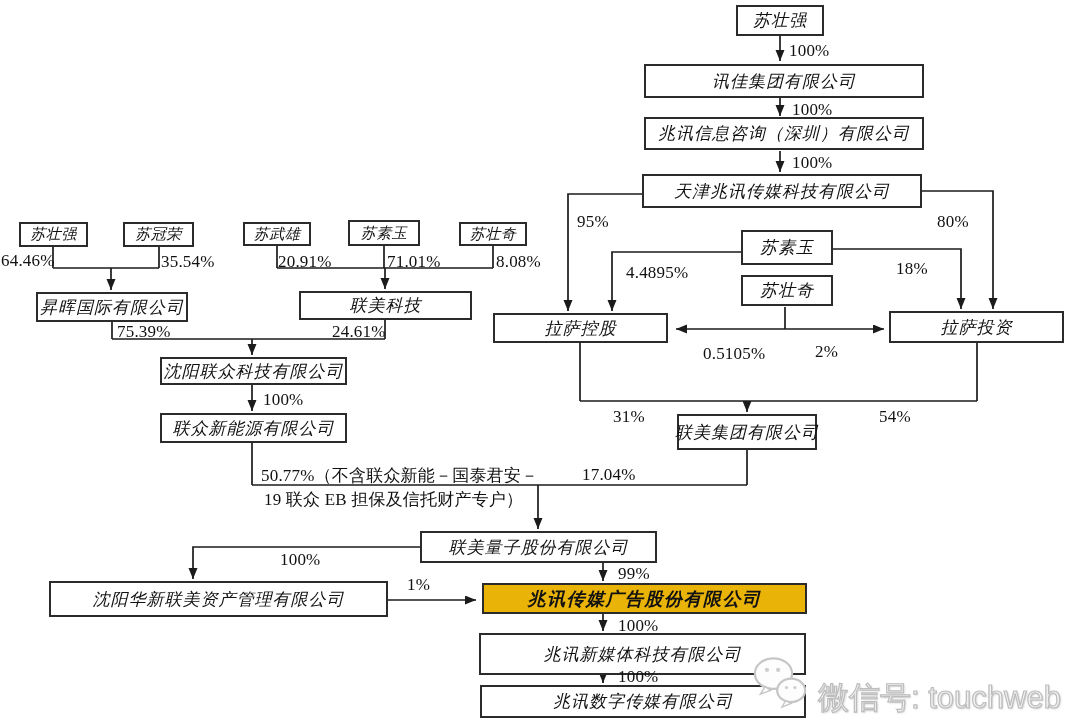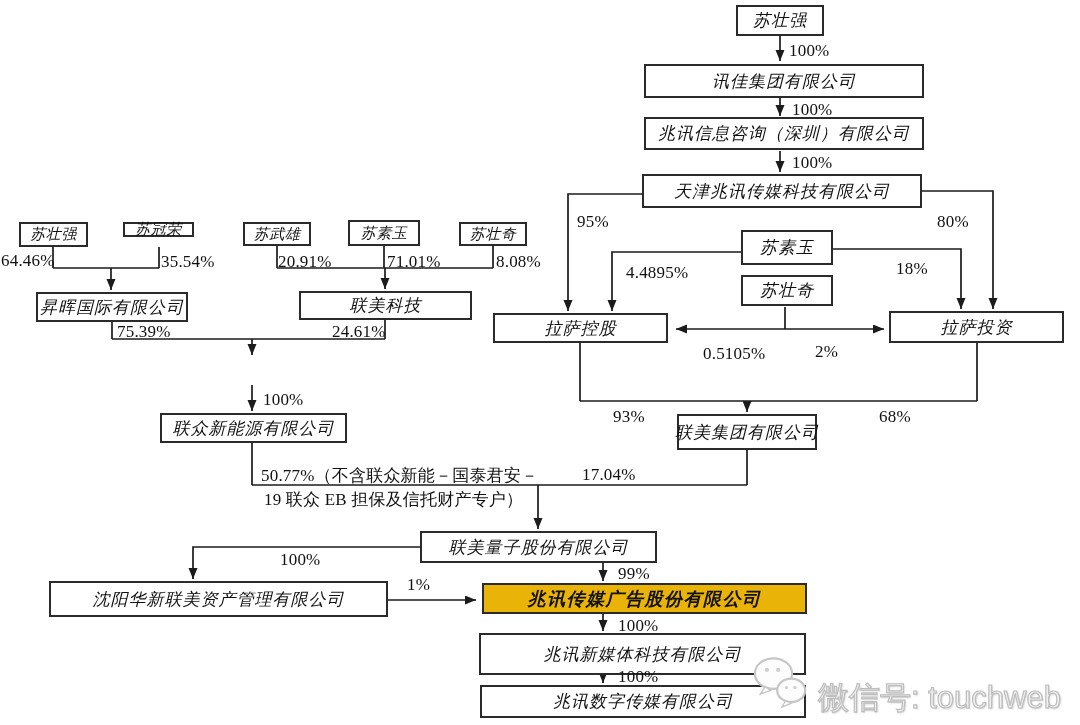--- a/index.html
+++ b/index.html
@@ -81,34 +81,35 @@
       <path d="M603 666 V683" marker-end="url(#arr)"></path>
     </g>
   </svg>
 
   <div class="node" style="left:736px;top:5px;width:88px;height:31px">苏壮强</div>
   <div class="node" style="left:644px;top:64px;width:280px;height:34px">讯佳集团有限公司</div>
   <div class="node" style="left:644px;top:117px;width:280px;height:33px">兆讯信息咨询（深圳）有限公司</div>
   <div class="node" style="left:642px;top:174px;width:280px;height:34px">天津兆讯传媒科技有限公司</div>
 
   <div class="node small" style="left:19px;top:222px;width:69px;height:25px">苏壮强</div>
-  <div class="node small" style="left:123px;top:222px;width:71px;height:15px">苏冠荣</div>
+  <div class="node small" style="left:123px;top:222px;width:71px;height:25px">苏冠荣</div>
   <div class="node small" style="left:243px;top:222px;width:68px;height:24px">苏武雄</div>
   <div class="node small" style="left:348px;top:220px;width:72px;height:26px">苏素玉</div>
   <div class="node small" style="left:459px;top:222px;width:68px;height:24px">苏壮奇</div>
 
   <div class="node" style="left:36px;top:292px;width:152px;height:30px">昇晖国际有限公司</div>
   <div class="node" style="left:299px;top:291px;width:173px;height:29px">联美科技</div>
 
   <div class="node" style="left:741px;top:230px;width:92px;height:35px">苏素玉</div>
   <div class="node" style="left:741px;top:275px;width:92px;height:31px">苏壮奇</div>
 
   <div class="node" style="left:493px;top:313px;width:175px;height:30px">拉萨控股</div>
   <div class="node" style="left:889px;top:311px;width:175px;height:32px">拉萨投资</div>
 
+  <div class="node" style="left:160px;top:357px;width:187px;height:28px">沈阳联众科技有限公司</div>
   <div class="node" style="left:160px;top:413px;width:187px;height:30px">联众新能源有限公司</div>
   <div class="node" style="left:677px;top:414px;width:140px;height:36px">联美集团有限公司</div>
 
   <div class="node" style="left:420px;top:531px;width:237px;height:32px">联美量子股份有限公司</div>
   <div class="node" style="left:49px;top:581px;width:339px;height:36px">沈阳华新联美资产管理有限公司</div>
   <div class="node highlight" style="left:482px;top:583px;width:325px;height:31px">兆讯传媒广告股份有限公司</div>
   <div class="node" style="left:479px;top:633px;width:327px;height:42px">兆讯新媒体科技有限公司</div>
   <div class="node" style="left:480px;top:685px;width:326px;height:33px">兆讯数字传媒有限公司</div>
 
   <div class="plabel" style="left:789px;top:41px">100%</div>
@@ -120,22 +121,22 @@
   <div class="plabel" style="left:387px;top:252px">71.01%</div>
   <div class="plabel" style="left:496px;top:252px">8.08%</div>
   <div class="plabel" style="left:117px;top:322px">75.39%</div>
   <div class="plabel" style="left:332px;top:322px">24.61%</div>
   <div class="plabel" style="left:577px;top:212px">95%</div>
   <div class="plabel" style="left:937px;top:212px">80%</div>
   <div class="plabel" style="left:626px;top:263px">4.4895%</div>
   <div class="plabel" style="left:896px;top:259px">18%</div>
   <div class="plabel" style="left:703px;top:344px">0.5105%</div>
   <div class="plabel" style="left:815px;top:342px">2%</div>
-  <div class="plabel" style="left:613px;top:407px">93%</div>
-  <div class="plabel" style="left:879px;top:407px">68%</div>
+  <div class="plabel" style="left:613px;top:407px">31%</div>
+  <div class="plabel" style="left:879px;top:407px">54%</div>
   <div class="plabel" style="left:263px;top:390px">100%</div>
   <div class="plabel" style="left:261px;top:464px">50.77%（不含联众新能－国泰君安－</div>
   <div class="plabel" style="left:264px;top:488px">19 联众 EB 担保及信托财产专户）</div>
   <div class="plabel" style="left:582px;top:465px">17.04%</div>
   <div class="plabel" style="left:280px;top:550px">100%</div>
   <div class="plabel" style="left:407px;top:575px">1%</div>
   <div class="plabel" style="left:618px;top:564px">99%</div>
   <div class="plabel" style="left:618px;top:616px">100%</div>
   <div class="plabel" style="left:618px;top:667px">100%</div>
 

